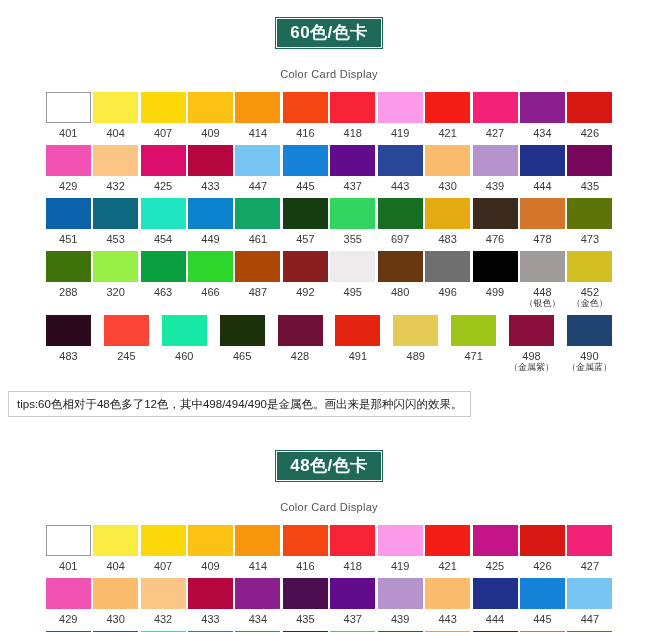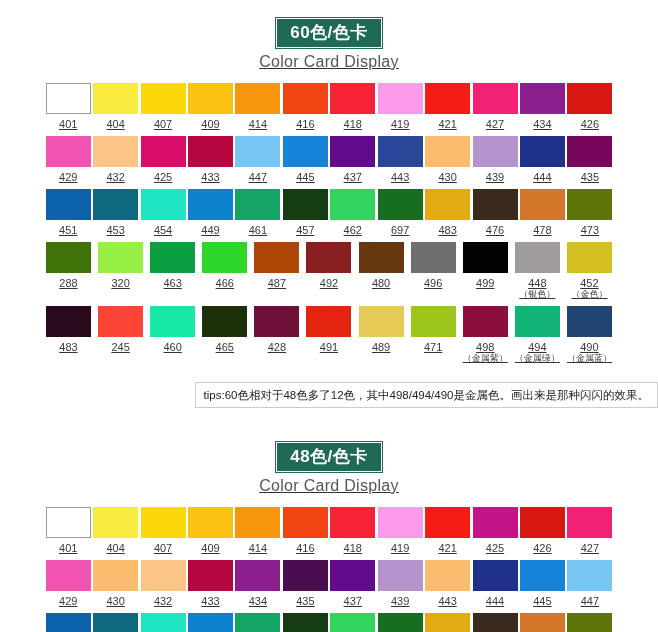--- a/index.html
+++ b/index.html
@@ -11,21 +11,20 @@
     width: 658px;
     height: 632px;
     font-family: "Liberation Sans", sans-serif;
     color: #333333;
     overflow: hidden;
   }
   .page {
     position: relative;
     width: 604px;
     height: 632px;
-    text-decoration: underline;
   }
   .section {
     width: 658px;
   }
   .section-header {
     text-align: center;
     padding-top: 18px;
   }
   .badge {
     display: inline-block;
@@ -33,23 +32,23 @@
     color: #ffffff;
     font-size: 17px;
     font-weight: bold;
     line-height: 1;
     padding: 5px 13px 6px 13px;
     border: 1px solid #ffffff;
     outline: 1px solid #1f6a56;
     letter-spacing: 0.5px;
   }
   .subtitle {
-    font-size: 16px;
+    font-size: 11px;
     color: #555555;
-    margin-top: 5px;
+    margin-top: 20px;
     letter-spacing: 0.3px;
   }
   .swatch-grid {
     padding: 12px 45px 0 45px;
   }
   .swatch-row {
     display: flex;
     justify-content: space-between;
     margin-bottom: 6px;
   }
@@ -79,21 +78,21 @@
     white-space: nowrap;
   }
   .chip-sublabel {
     font-size: 9px;
     color: #3a3a3a;
     line-height: 11px;
     white-space: nowrap;
   }
   .tips-wrap {
     padding: 12px 0 0 8px;
-    text-align: right;
+    text-align: left;
   }
   .tips-box {
     display: inline-block;
     border: 1px solid #cccccc;
     background: #ffffff;
     font-size: 11.5px;
     color: #222222;
     padding: 4px 8px;
     line-height: 16px;
   }
@@ -232,21 +231,21 @@
           <div class="swatch-cell">
             <div class="chip" style="background: rgb(19, 165, 102);"></div>
             <div class="chip-label">461</div>
           </div>
           <div class="swatch-cell">
             <div class="chip" style="background: rgb(22, 60, 17);"></div>
             <div class="chip-label">457</div>
           </div>
           <div class="swatch-cell">
             <div class="chip" style="background: rgb(50, 212, 95);"></div>
-            <div class="chip-label">462</div>
+            <div class="chip-label">355</div>
           </div>
           <div class="swatch-cell">
             <div class="chip" style="background: rgb(23, 109, 32);"></div>
             <div class="chip-label">697</div>
           </div>
           <div class="swatch-cell">
             <div class="chip" style="background: rgb(227, 171, 17);"></div>
             <div class="chip-label">483</div>
           </div>
           <div class="swatch-cell">
@@ -279,20 +278,24 @@
             <div class="chip" style="background: rgb(46, 213, 42);"></div>
             <div class="chip-label">466</div>
           </div>
           <div class="swatch-cell">
             <div class="chip" style="background: rgb(173, 71, 8);"></div>
             <div class="chip-label">487</div>
           </div>
           <div class="swatch-cell">
             <div class="chip" style="background: rgb(138, 31, 34);"></div>
             <div class="chip-label">492</div>
+          </div>
+          <div class="swatch-cell">
+            <div class="chip" style="background: rgb(236, 234, 234);"></div>
+            <div class="chip-label">495</div>
           </div>
           <div class="swatch-cell">
             <div class="chip" style="background: rgb(103, 56, 15);"></div>
             <div class="chip-label">480</div>
           </div>
           <div class="swatch-cell">
             <div class="chip" style="background: rgb(111, 111, 112);"></div>
             <div class="chip-label">496</div>
           </div>
           <div class="swatch-cell">
@@ -340,25 +343,20 @@
             <div class="chip-label">489</div>
           </div>
           <div class="swatch-cell">
             <div class="chip" style="background: rgb(158, 197, 26);"></div>
             <div class="chip-label">471</div>
           </div>
           <div class="swatch-cell">
             <div class="chip" style="background: rgb(139, 15, 61);"></div>
             <div class="chip-label">498</div>
             <div class="chip-sublabel">（金属紫）</div>
-          </div>
-          <div class="swatch-cell">
-            <div class="chip" style="background: rgb(19, 179, 119);"></div>
-            <div class="chip-label">494</div>
-            <div class="chip-sublabel">（金属绿）</div>
           </div>
           <div class="swatch-cell">
             <div class="chip" style="background: rgb(31, 68, 114);"></div>
             <div class="chip-label">490</div>
             <div class="chip-sublabel">（金属蓝）</div>
           </div>
         </div>
       </div>
     <div class="tips-wrap">
       <div class="tips-box">tips:60色相对于48色多了12色，其中498/494/490是金属色。画出来是那种闪闪的效果。</div>

